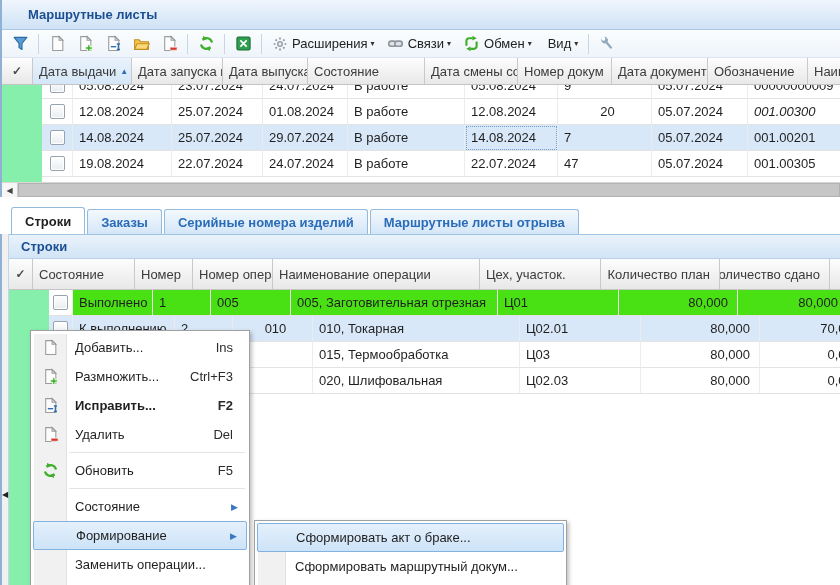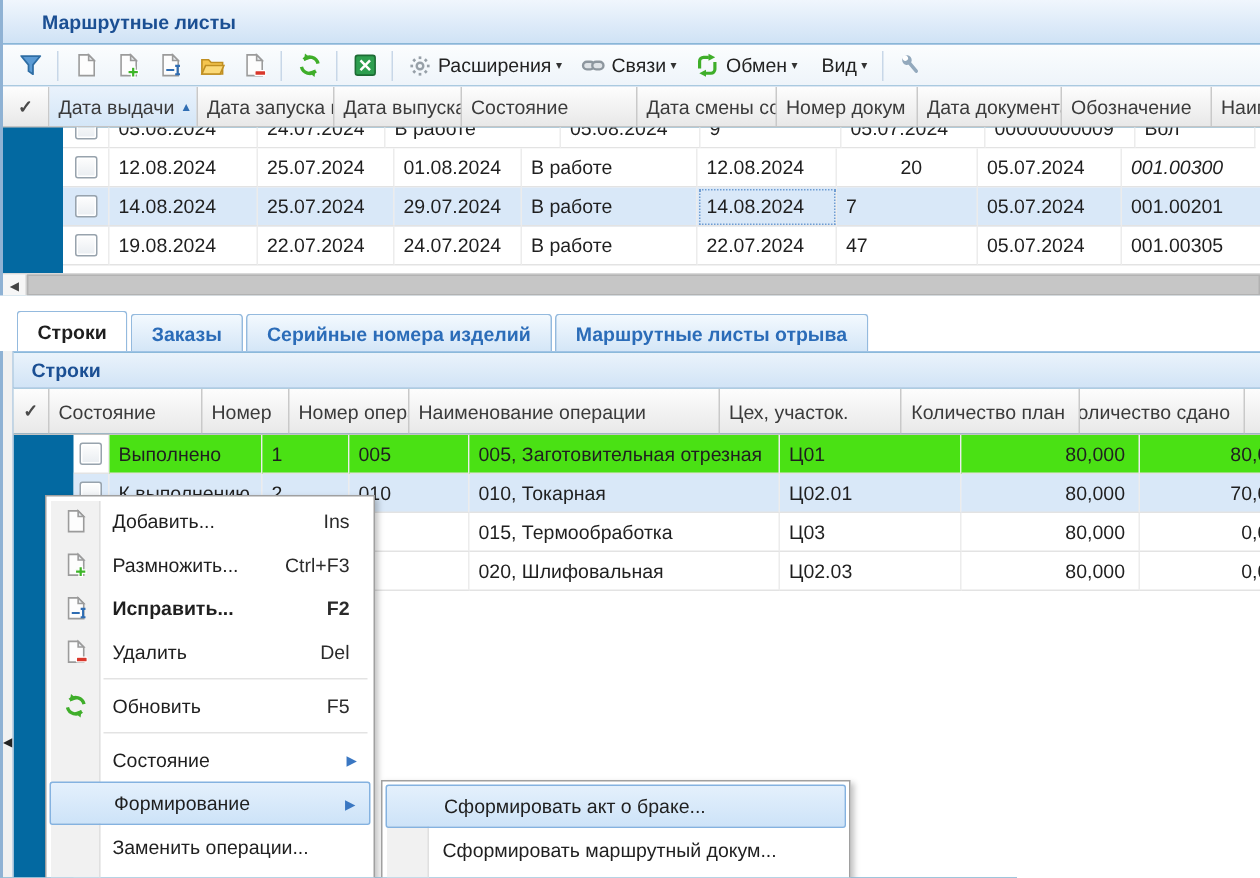--- a/index.html
+++ b/index.html
@@ -1,16 +1,16 @@
 <!DOCTYPE html>
 <html style="--row-green: #4ae114; --sel-blue: #d9e8f8; --title-text: #1b4f93;"><head>
 <meta charset="utf-8">
 <style>
   html,body{margin:0;padding:0;background:#fff;}
-  .app{position:relative;width:840px;height:585px;overflow:hidden;background:#0369a1;
+  .app{position:relative;width:840px;height:585px;overflow:hidden;background:#86efac;
        font-family:"Liberation Sans",sans-serif;font-size:13px;color:#1f1f1f;}
   .left-edge{position:absolute;left:0;top:0;width:2px;height:585px;background:#8fb2d4;}
 
   
   .titlebar{position:absolute;left:2px;top:0;width:838px;height:30px;
     background:linear-gradient(#f0f6fd,#cfe2f5);border-bottom:1px solid #a9c7e4;
     display:flex;align-items:center;box-sizing:border-box;}
   .titlebar span{font-weight:bold;color:var(--title-text);padding-left:26px;}
 
   
@@ -281,20 +281,21 @@
         <span>Наим</span>
       </div>
     </div>
   <div class="grid-body topbody" id="topBody">
       <div class="rowclip">
         <div class="grid-row">
           <div class="cell checkcell" style="width: 31px;">
             <span class="cb"></span>
           </div>
           <div class="cell" style="width: 99px;">05.08.2024</div>
+          <div class="cell" style="width: 91px;">23.07.2024</div>
           <div class="cell" style="width: 85px;">24.07.2024</div>
           <div class="cell" style="width: 117px;">В работе</div>
           <div class="cell" style="width: 93px;">05.08.2024</div>
           <div class="cell" style="width: 94px;">9</div>
           <div class="cell" style="width: 96px;">05.07.2024</div>
           <div class="cell" style="width: 100px;">00000000009</div>
           <div class="cell" style="width: 80px;">Вол</div>
         </div>
       </div>
       <div class="grid-row">
@@ -398,36 +399,36 @@
       </div>
       <div class="hcell" style="width: 50px;">
         <span></span>
       </div>
     </div>
   <div class="grid-body botbody" id="bottomBody">
       <div class="grid-row">
         <div class="cell checkcell" style="width: 24px;">
           <span class="cb"></span>
         </div>
-        <div class="cell green" style="width: 102px;">Выполнено</div>
+        <div class="cell green" style="width: 80px;">Выполнено</div>
         <div class="cell green" style="width: 58px;">1</div>
         <div class="cell green" style="width: 80px;">005</div>
         <div class="cell green" style="width: 207px;">005, Заготовительная отрезная</div>
         <div class="cell green" style="width: 121px;">Ц01</div>
         <div class="cell ar green" style="width: 119px;">80,000</div>
         <div class="cell ar green" style="width: 110px;">80,000</div>
         <div class="cell green" style="width: 50px;"></div>
       </div>
       <div class="grid-row selected">
         <div class="cell checkcell" style="width: 24px;">
           <span class="cb"></span>
         </div>
         <div class="cell" style="width: 102px;">К выполнению</div>
         <div class="cell" style="width: 58px;">2</div>
-        <div class="cell" style="width: 80px;">010</div>
+        <div class="cell" style="width: 80px; text-align: center;">010</div>
         <div class="cell" style="width: 207px;">010, Токарная</div>
         <div class="cell" style="width: 121px;">Ц02.01</div>
         <div class="cell ar" style="width: 119px;">80,000</div>
         <div class="cell ar" style="width: 110px;">70,000</div>
         <div class="cell" style="width: 50px;"></div>
       </div>
       <div class="grid-row">
         <div class="cell checkcell" style="width: 24px;">
           <span class="cb"></span>
         </div>

